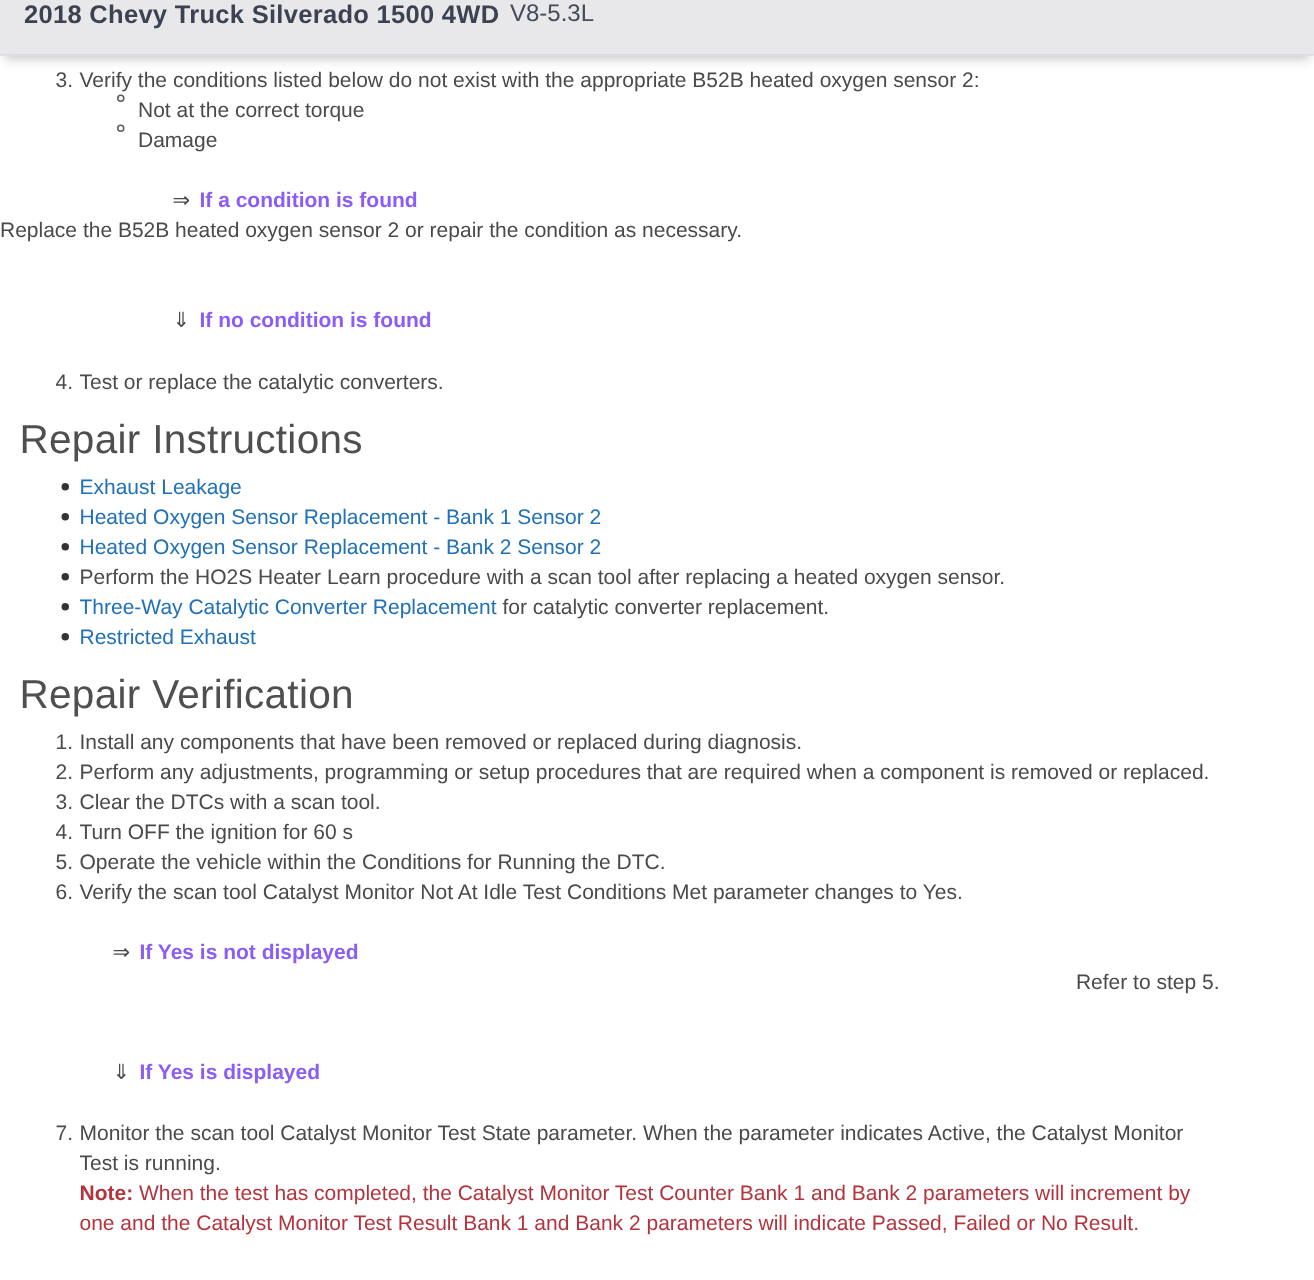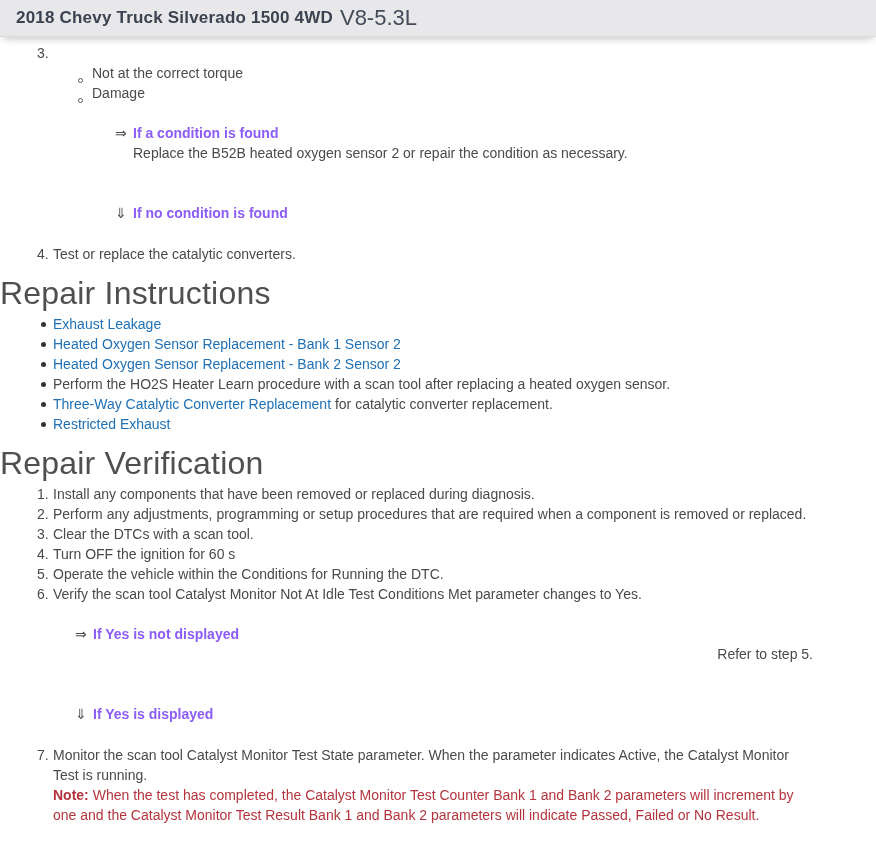--- a/index.html
+++ b/index.html
@@ -6,59 +6,59 @@
   html,body { background:#ffffff; }
   body {
     width:876px; height:853px; overflow:hidden;
     font-family:"Liberation Sans", sans-serif;
     font-size:14px; line-height:20px; color:#4a4a4a;
   }
 
   
   .appbar {
     height:37px; background:#e8e8ea;
-    display:flex; align-items:center; padding:0 16px;
+    display:flex; align-items:flex-start; padding:0 16px;
     border-bottom:1px solid #dcdcde;
     box-shadow:0 5px 7px -3px rgba(0,0,0,0.22);
     position:relative; z-index:2;
   }
   .appbar .title { font-size:17px; font-weight:700; color:#3b4250; letter-spacing:.2px; }
-  .appbar .subtitle { font-size:22px; font-weight:400; color:#434b59; margin-left:7px; }
+  .appbar .subtitle { font-size:16px; font-weight:400; color:#434b59; margin-left:7px; }
 
   
   .content { position:relative; z-index:1; padding-bottom:6px; }
 
   .olrow { display:flex; margin-left:37px; }
   .olrow .olnum { flex:none; width:16px; }
   .olrow .oltext { max-width:755px; }
 
   .condlist { margin-left:72px; }
-  .condrow { display:flex; align-items:flex-end; }
+  .condrow { display:flex; align-items:flex-start; }
   .circle {
     flex:none; width:5px; height:5px; border:1px solid #5a5a5a;
     border-radius:50%; margin-left:6px; margin-right:9px;
   }
 
   .ifrow { display:flex; }
   .ifrow .arrow { flex:none; width:18px; color:#4a4a4a; }
   .ifrow .iflabel { font-weight:700; color:#8b5cf6; }
   .indent1 { margin-left:115px; }
-  .indent1-body { margin-left:133px; max-width:700px; }
+  .indent1-body { max-width:700px; }
   .indent2 { margin-left:75px; }
   .indent2-body { margin-left:93px; max-width:720px;text-align:right; }
 
   .mt6  { margin-top:6px; }
   .mt8  { margin-top:8px; }
   .mt20 { margin-top:20px; }
   .mt21 { margin-top:21px; }
   .mt40 { margin-top:40px; }
 
   h1.sechead {
-    font-size:32px; font-weight:300; color:#4f4f4f;
-    line-height:42px; letter-spacing:.2px;
+    font-size:27px; font-weight:300; color:#4f4f4f;
+    line-height:42px; margin-left:13px; letter-spacing:.2px;
   }
 
   ul.bullets { list-style:none; }
   ul.bullets li { display:flex; margin-left:41px; }
   .dot {
     flex:none; width:5px; height:5px; background:#333; border-radius:50%;
     margin-top:8px; margin-right:7px;
   }
   a.doclink { color:#2071b5; text-decoration:none; cursor:pointer; }
   .li-text { max-width:760px; }
@@ -71,20 +71,21 @@
 
 <header class="appbar">
   <span class="title">2018 Chevy Truck Silverado 1500 4WD</span>
   <span class="subtitle">V8-5.3L</span>
 </header>
 
 <main class="content">
 
   <div class="olrow mt6">
     <span class="olnum">3.</span>
+    <span class="oltext">Verify the conditions listed below do not exist with the appropriate B52B heated oxygen sensor 2:</span>
   </div>
 
   <div class="condlist">
     <div class="condrow">
       <span class="circle"></span>
       <span>Not at the correct torque</span>
     </div>
     <div class="condrow">
       <span class="circle"></span>
       <span>Damage</span>

